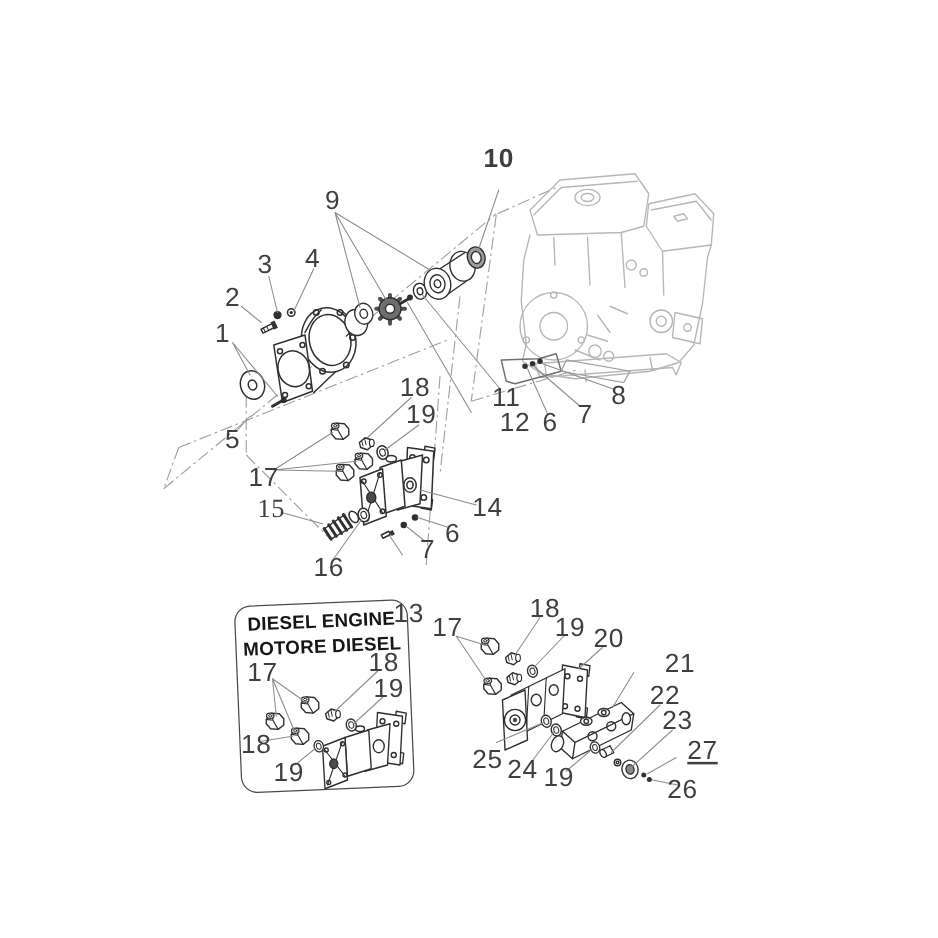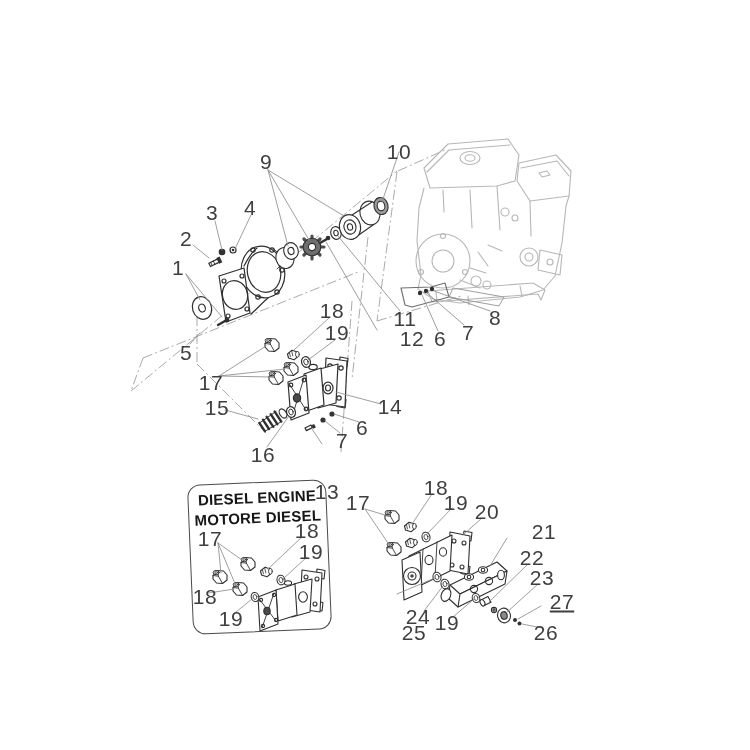--- a/index.html
+++ b/index.html
@@ -360,47 +360,47 @@
   <div class="inset-line">MOTORE DIESEL</div>
 </div>
 
 <div id="callout-layer">
       <div class="callout" style="left: 178px; top: 267px;">1</div>
       <div class="callout" style="left: 186px; top: 238px;">2</div>
       <div class="callout" style="left: 212px; top: 212px;">3</div>
       <div class="callout" style="left: 250px; top: 207px;">4</div>
       <div class="callout" style="left: 186px; top: 352px;">5</div>
       <div class="callout" style="left: 266px; top: 161px;">9</div>
-      <div class="callout" style="left: 399px; top: 151px;">10</div>
+      <div class="callout" style="left: 399px; top: 127px; font-weight: bold;">10</div>
       <div class="callout" style="left: 405px; top: 318px;">11</div>
       <div class="callout" style="left: 380px; top: 338px; margin-left: 32px;">12</div>
       <div class="callout" style="left: 440px; top: 338px;">6</div>
       <div class="callout" style="left: 468px; top: 332px;">7</div>
       <div class="callout" style="left: 495px; top: 317px;">8</div>
       <div class="callout" style="left: 332px; top: 310px;">18</div>
       <div class="callout" style="left: 337px; top: 332px;">19</div>
       <div class="callout" style="left: 211px; top: 382px;">17</div>
-      <div class="callout" style="left: 217px; top: 407px;">15</div>
+      <div class="callout" style="left: 217px; top: 407px; font-family: Liberation Serif, serif;">15</div>
       <div class="callout" style="left: 263px; top: 454px;">16</div>
       <div class="callout" style="left: 390px; top: 406px;">14</div>
       <div class="callout" style="left: 362px; top: 427px;">6</div>
       <div class="callout" style="left: 342px; top: 440px;">7</div>
       <div class="callout" style="left: 327px; top: 451px; margin-top: 40px;">13</div>
       <div class="callout" style="left: 210px; top: 538px;">17</div>
       <div class="callout" style="left: 307px; top: 530px;">18</div>
       <div class="callout" style="left: 311px; top: 551px;">19</div>
       <div class="callout" style="left: 205px; top: 596px;">18</div>
       <div class="callout" style="left: 231px; top: 618px;">19</div>
       <div class="callout" style="left: 358px; top: 502px;">17</div>
       <div class="callout" style="left: 436px; top: 487px;">18</div>
       <div class="callout" style="left: 456px; top: 502px;">19</div>
       <div class="callout" style="left: 487px; top: 511px;">20</div>
       <div class="callout" style="left: 512px; top: 531px; margin-left: 32px;">21</div>
       <div class="callout" style="left: 532px; top: 557px;">22</div>
       <div class="callout" style="left: 542px; top: 577px;">23</div>
       <div class="callout" style="left: 562px; top: 601px; text-decoration: underline;">27</div>
       <div class="callout" style="left: 546px; top: 632px;">26</div>
-      <div class="callout" style="left: 390px; top: 632px; margin-left: 24px;">25</div>
+      <div class="callout" style="left: 390px; top: 608px;">25</div>
       <div class="callout" style="left: 418px; top: 616px;">24</div>
       <div class="callout" style="left: 447px; top: 622px;">19</div>
     </div>
 
 </div>
 
 </body></html>

